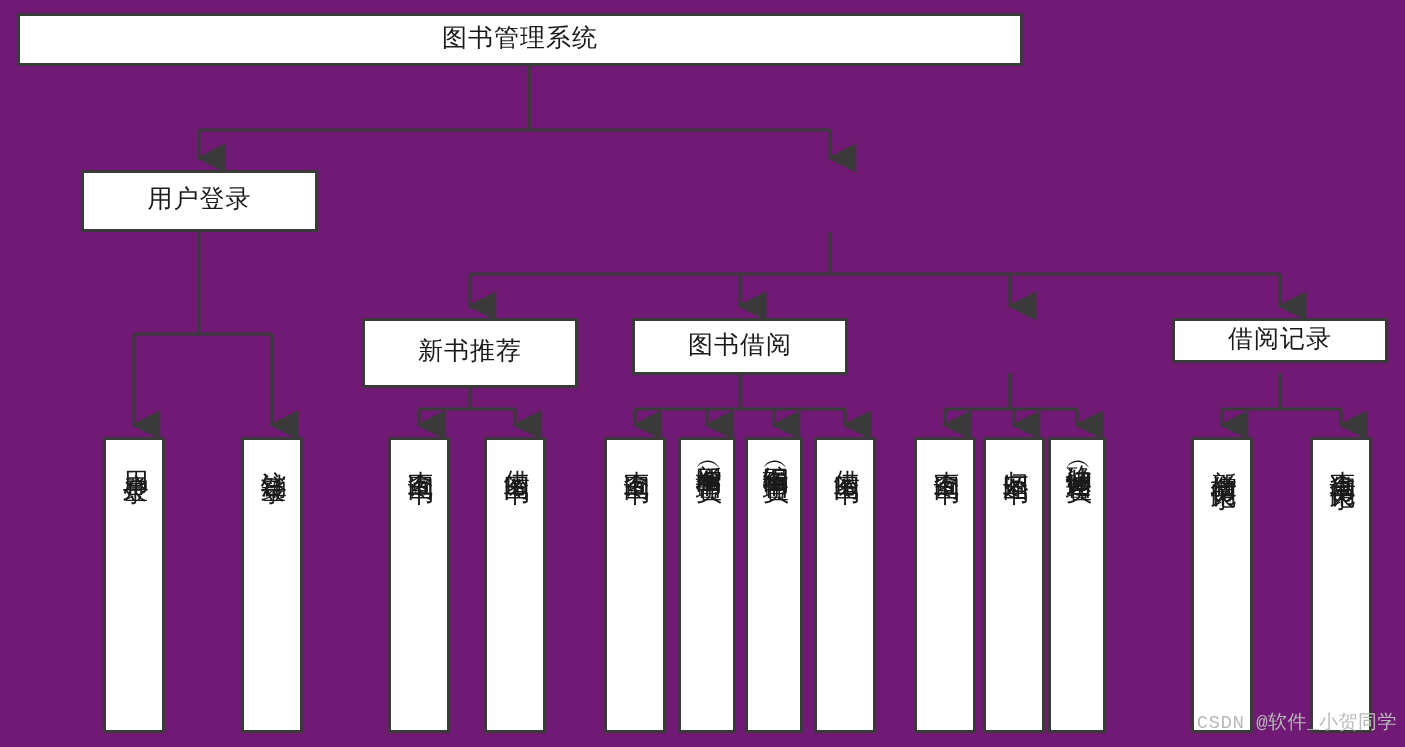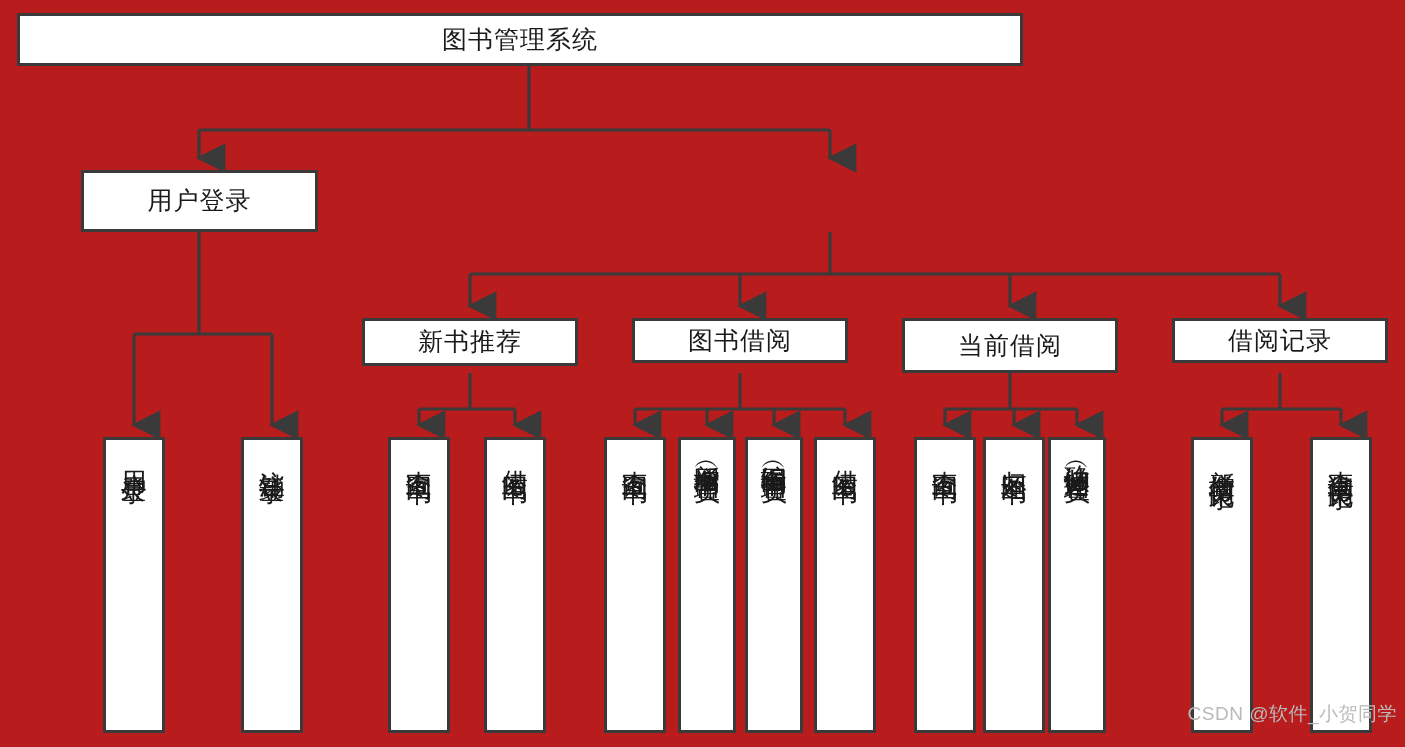--- a/index.html
+++ b/index.html
@@ -7,22 +7,23 @@
     padding: 0;
     background: #ffffff;
   }
   body {
     font-family: "Liberation Sans", "DejaVu Sans", sans-serif;
   }
   #canvas {
     position: relative;
     width: 1405px;
     height: 747px;
-    background: #b91c1c;
+    background: #701a75;
     overflow: hidden;
+    font-family: Liberation Mono, monospace;
   }
   svg.edges {
     position: absolute;
     left: 0;
     top: 0;
     width: 1405px;
     height: 747px;
     pointer-events: none;
   }
   .node {
@@ -50,21 +51,21 @@
     text-orientation: upright;
     font-size: 26px;
     line-height: 1.18;
     letter-spacing: 3px;
     white-space: nowrap;
     color: #1a1a1a;
   }
   .watermark {
     position: absolute;
     right: 8px;
-    bottom: 20px;
+    bottom: 12px;
     font-size: 19px;
     color: #b9b9b9;
     letter-spacing: 0.5px;
     white-space: nowrap;
   }
 </style>
 </head>
 <body>
 
 <div id="canvas">
@@ -120,28 +121,25 @@
   </svg>
 
   <div class="node horiz" style="left:17px; top:13px; width:1006px; height:53px;">
     <span>图书管理系统</span>
   </div>
 
   <div class="node horiz" style="left:81px; top:170px; width:237px; height:62px;">
     <span>用户登录</span>
   </div>
 
-  <div class="node horiz" style="left:362px; top:318px; width:216px; height:48px;">
+  <div class="node horiz" style="left:362px; top:318px; width:216px; height:70px;">
     <span>新书推荐</span>
   </div>
-  <div class="node horiz" style="left:632px; top:318px; width:216px; height:45px;align-items:center;">
+  <div class="node horiz" style="left:632px; top:318px; width:216px; height:57px;align-items:center;">
     <span>图书借阅</span>
-  </div>
-  <div class="node horiz" style="left:902px; top:318px; width:216px; height:55px;">
-    <span>当前借阅</span>
   </div>
   <div class="node horiz" style="left:1172px; top:318px; width:216px; height:45px;">
     <span>借阅记录</span>
   </div>
 
   <div class="node vert" style="left:103px; top:437px; width:62px; height:296px;">
     <span class="vlabel">用户登录</span>
   </div>
   <div class="node vert" style="left:241px; top:437px; width:62px; height:296px;">
     <span class="vlabel">注销登录</span>

